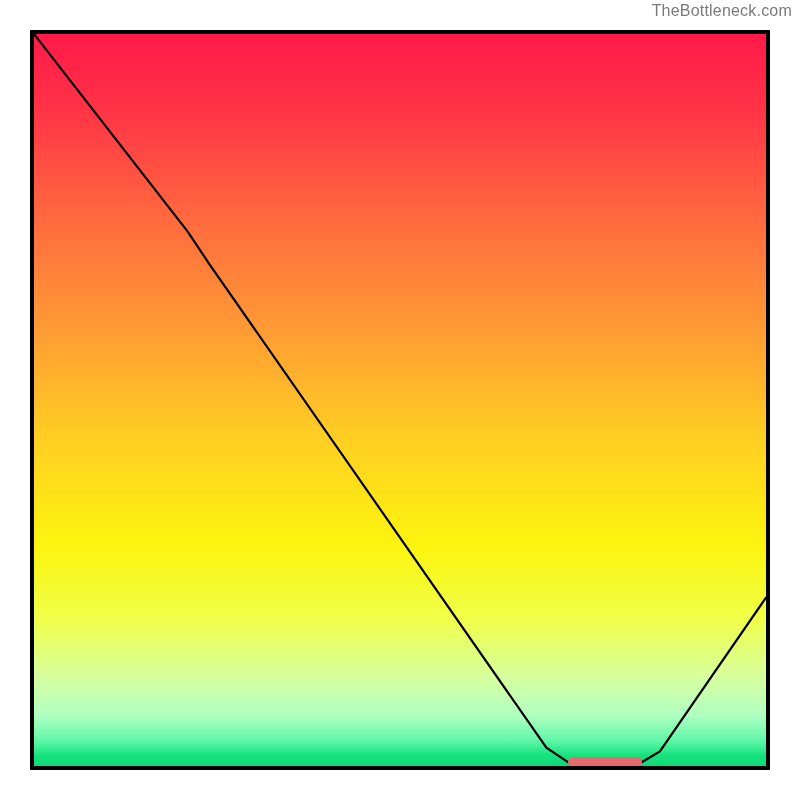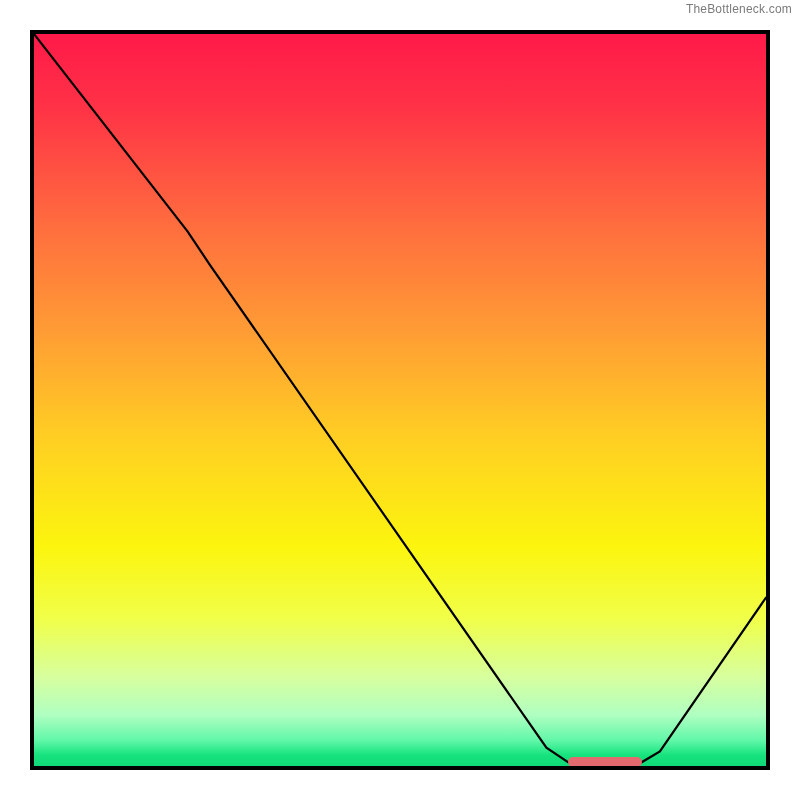--- a/index.html
+++ b/index.html
@@ -9,21 +9,21 @@
     height: 800px;
     background: #ffffff;
     overflow: hidden;
     font-family: Arial, Helvetica, sans-serif;
   }
   .watermark {
     position: absolute;
     top: 2px;
     right: 8px;
     color: #7a7a7a;
-    font-size: 12px;
+    font-size: 16px;
     font-weight: 500;
     letter-spacing: 0.2px;
     z-index: 10;
   }
   .frame {
     position: absolute;
     left: 30px;
     top: 30px;
     width: 740px;
     height: 740px;

